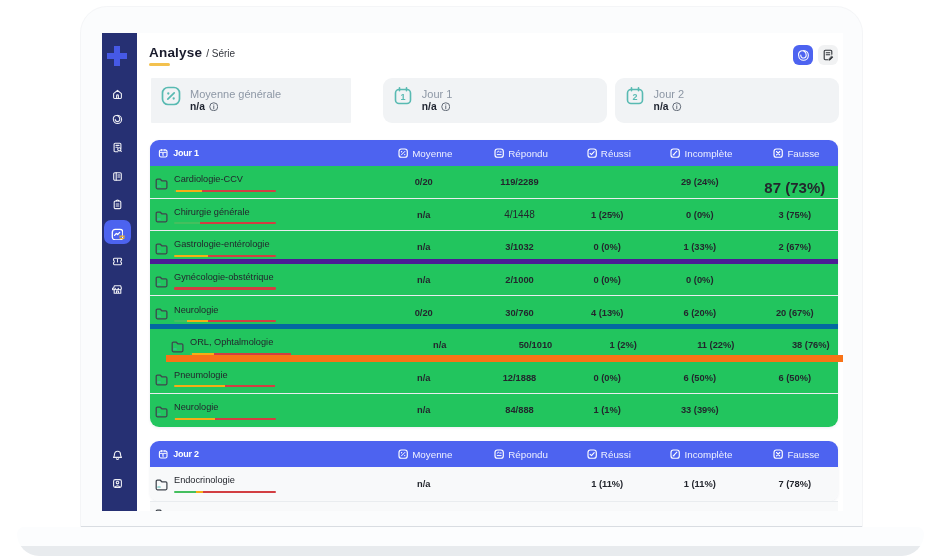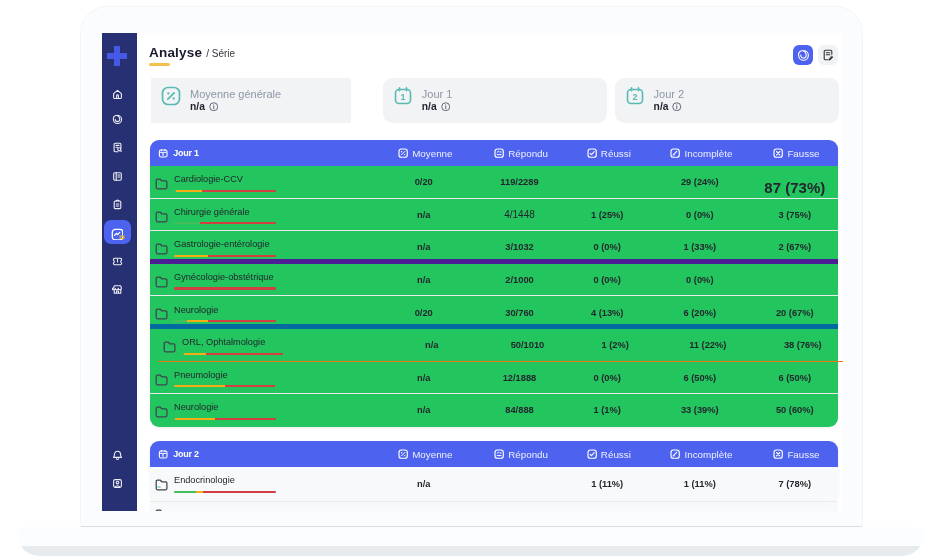--- a/index.html
+++ b/index.html
@@ -234,21 +234,21 @@
                 <div style="width:13.0px;background:#45bf5e"></div>
                 <div style="width:20.5px;background:#f7ad16"></div>
                 <div style="width:68.0px;background:#d23e42"></div>
               </div>
               <div style="position:absolute;left:213.7px;top:0;height:32.6px;width:120px;display:flex;align-items:center;justify-content:center;font-size:9.3px;font-weight:bold;color:#23262d">0/20</div>
               <div style="position:absolute;left:309.5px;top:0;height:32.6px;width:120px;display:flex;align-items:center;justify-content:center;font-size:9.3px;font-weight:bold;color:#23262d">30/760</div>
               <div style="position:absolute;left:397.2px;top:0;height:32.6px;width:120px;display:flex;align-items:center;justify-content:center;font-size:9.3px;font-weight:bold;color:#23262d">4 (13%)</div>
               <div style="position:absolute;left:489.8px;top:0;height:32.6px;width:120px;display:flex;align-items:center;justify-content:center;font-size:9.3px;font-weight:bold;color:#23262d">6 (20%)</div>
               <div style="position:absolute;left:584.8px;top:0;height:32.6px;width:120px;display:flex;align-items:center;justify-content:center;font-size:9.3px;font-weight:bold;color:#23262d">20 (67%)</div>
             </div>
-            <div style="position:absolute;left:8px;top:163.0px;width:100%;height:32.6px;border-bottom:1px solid #f97316;">
+            <div style="position:absolute;left:16px;top:163.0px;width:100%;height:32.6px;border-bottom:7px solid #f97316;">
               <div style="position:absolute;left:5.2px;top:10px"><svg width="13" height="12" viewBox="0 0 13 12">
                   <path d="M1.2 3.2 V2.4 a1.2 1.2 0 0 1 1.2-1.2 h2.9 l1.5 1.6 h3.9 a1.2 1.2 0 0 1 1.2 1.2 v5.6 a1.2 1.2 0 0 1 -1.2 1.2 h-8.3 a1.2 1.2 0 0 1 -1.2-1.2 Z" fill="none" stroke="#3f454d" stroke-width="1.25" stroke-linejoin="round"></path>
                   <path d="M2.8 8 h2.4" stroke="#49b8b0" stroke-width="1.2" stroke-linecap="round"></path>
                 </svg></div>
               <div style="position:absolute;left:24px;top:8.3px;font-size:9.2px;color:#23262d">ORL, Ophtalmologie</div>
               <div style="position:absolute;left:24px;top:23.5px;height:2.4px;width:101.5px;border-radius:1.2px;overflow:hidden;display:flex">
                 <div style="width:2.0px;background:#45bf5e"></div>
                 <div style="width:22.3px;background:#f7ad16"></div>
                 <div style="width:77.2px;background:#d23e42"></div>
               </div>
@@ -282,21 +282,20 @@
               <div style="position:absolute;left:24px;top:8.3px;font-size:9.2px;color:#23262d">Neurologie</div>
               <div style="position:absolute;left:24px;top:23.5px;height:2.4px;width:101.5px;border-radius:1.2px;overflow:hidden;display:flex">
                 <div style="width:1.0px;background:#45bf5e"></div>
                 <div style="width:39.5px;background:#f7ad16"></div>
                 <div style="width:61.0px;background:#d23e42"></div>
               </div>
               <div style="position:absolute;left:213.7px;top:0;height:32.6px;width:120px;display:flex;align-items:center;justify-content:center;font-size:9.3px;font-weight:bold;color:#23262d">n/a</div>
               <div style="position:absolute;left:309.5px;top:0;height:32.6px;width:120px;display:flex;align-items:center;justify-content:center;font-size:9.3px;font-weight:bold;color:#23262d">84/888</div>
               <div style="position:absolute;left:397.2px;top:0;height:32.6px;width:120px;display:flex;align-items:center;justify-content:center;font-size:9.3px;font-weight:bold;color:#23262d">1 (1%)</div>
               <div style="position:absolute;left:489.8px;top:0;height:32.6px;width:120px;display:flex;align-items:center;justify-content:center;font-size:9.3px;font-weight:bold;color:#23262d">33 (39%)</div>
-              <div style="position:absolute;left:584.8px;top:0;height:32.6px;width:120px;display:flex;align-items:center;justify-content:center;font-size:9.3px;font-weight:bold;color:#23262d">50 (60%)</div>
             </div>
           </div>
         </div>
         <div style="position:absolute;left:48.0px;top:408.0px;width:687.5px;border-radius:9px;box-shadow:0 1px 3px rgba(30,40,90,0.08)">
           <div style="position:relative;height:26px;background:#4d63f0;border-radius:9px 9px 0 0">
             <div style="position:absolute;left:8px;top:0;height:26px;display:flex;align-items:center;gap:5px">
               <svg width="10.3" height="10.3" viewBox="0 0 10.3 10.3" fill="none" stroke="#fff" stroke-linecap="round" stroke-linejoin="round">
                 <rect x="1.4" y="2" width="7.6" height="7" rx="1.6" stroke-width="1.1"></rect>
                 <path d="M3.4 1.4 v1.4 M6.9 1.4 v1.4 M2.2 4.4 h6" stroke-width="0.9"></path>
                 <path d="M5.1 5.6 v2.2 M4.4 6 l0.7-0.5" stroke-width="0.9"></path>

